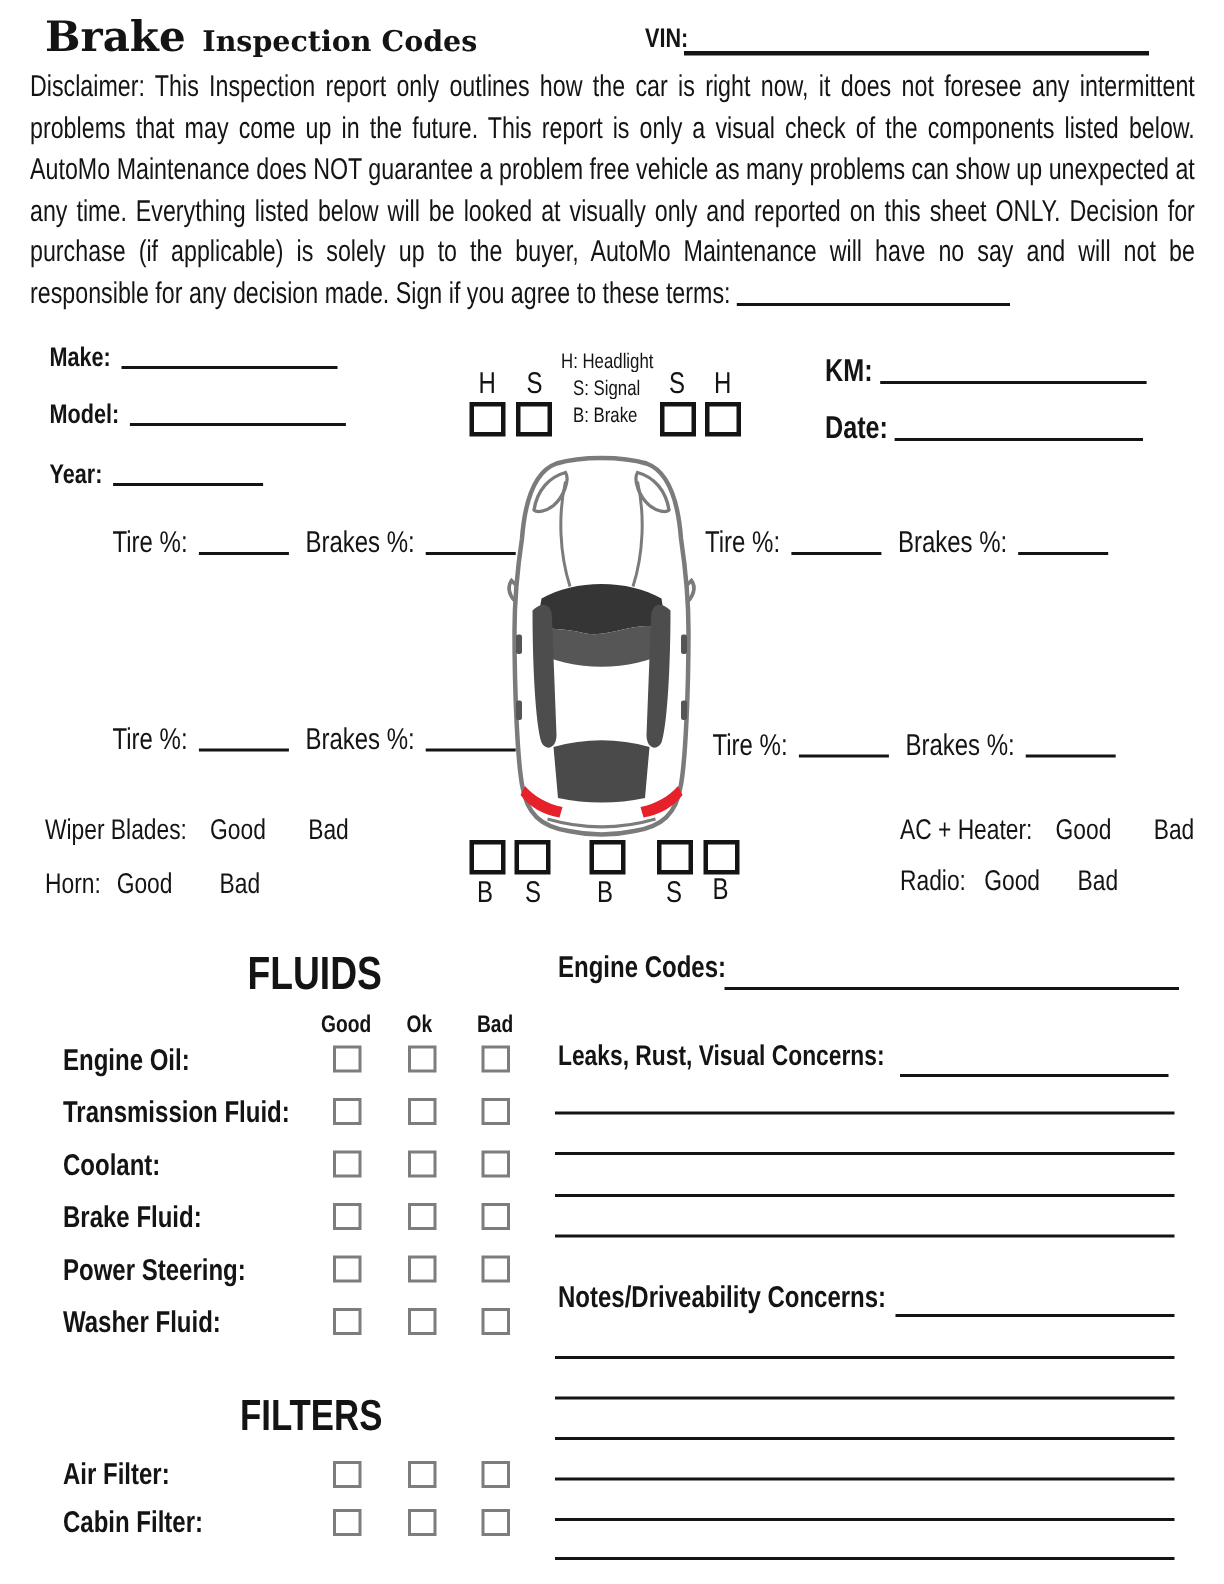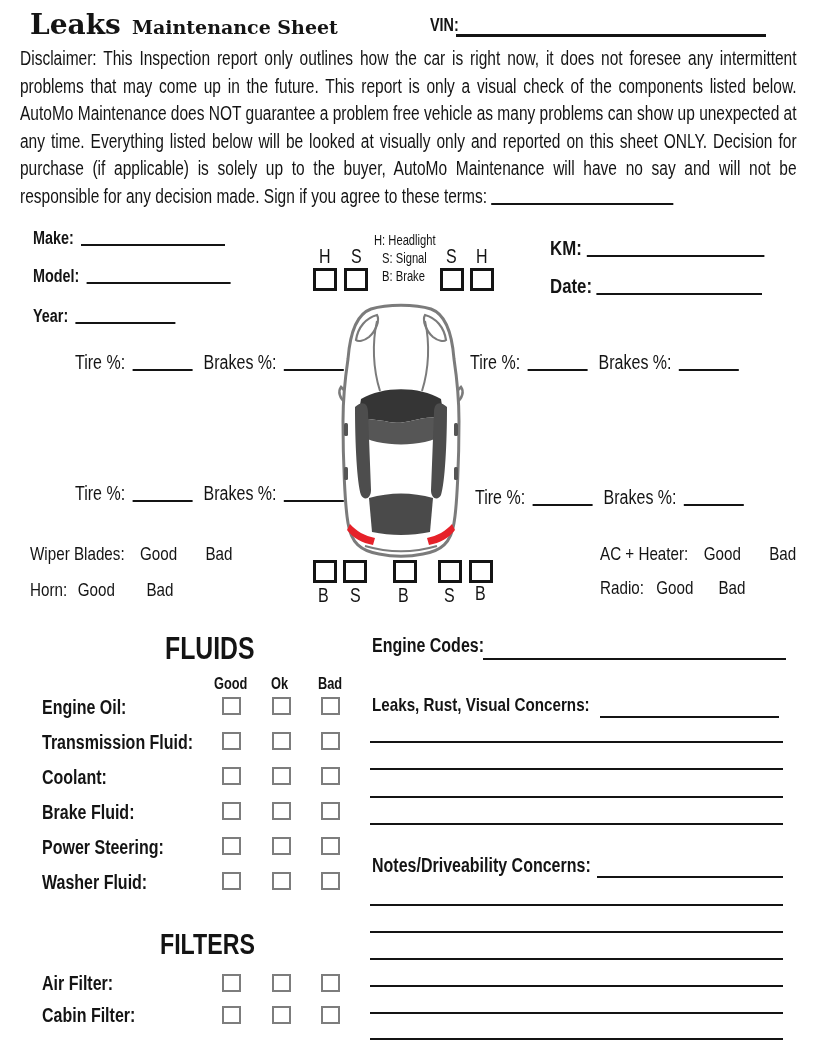--- a/index.html
+++ b/index.html
@@ -20,22 +20,22 @@
     position:absolute;left:20px;top:45px;width:1002px;
     transform:scaleX(0.775);transform-origin:0 0;
     font-size:20px;line-height:27.6px;text-align:justify;
   }
   .optrow span{display:inline-block;}
 </style>
 </head>
 <body>
 
 <div class="abs serif" style="left:30px;top:8px;">
-  <span class="b" style="font-size:28px;">Leaks</span>
-  <span class="b" style="font-size:19px;margin-left:6px;">Maintenance Sheet</span>
+  <span class="b" style="font-size:28px;">Brake</span>
+  <span class="b" style="font-size:19px;margin-left:6px;">Inspection Codes</span>
 </div>
 <span class="abs cd b" style="left:430px;top:15px;font-size:18px;">VIN:</span>
 <div class="wline" style="left:456px;top:34px;width:310px;border-top-width:3px;"></div>
 
 <div class="disclaimer"><span>Disclaimer:  This Inspection report only outlines how the car is right now,  it does not foresee any intermittent problems that may come up in the future. This report is only a visual check of the components listed below. AutoMo Maintenance does NOT guarantee a problem free vehicle as many  problems can show up unexpected at any time. Everything listed below will be looked at visually only and reported on this sheet ONLY. Decision for purchase (if applicable) is solely up to the buyer, AutoMo Maintenance  will  have  no say and will not be responsible for any decision made. Sign if you agree to these terms:</span> <span class="blank" style="width:235px;"></span></div>
 
 <div class="abs cd b" style="left:33px;top:228px;font-size:18px;">
   <span>Make:</span>
   <span class="blank" style="width:180px;margin-left:4px;"></span>
 </div>

